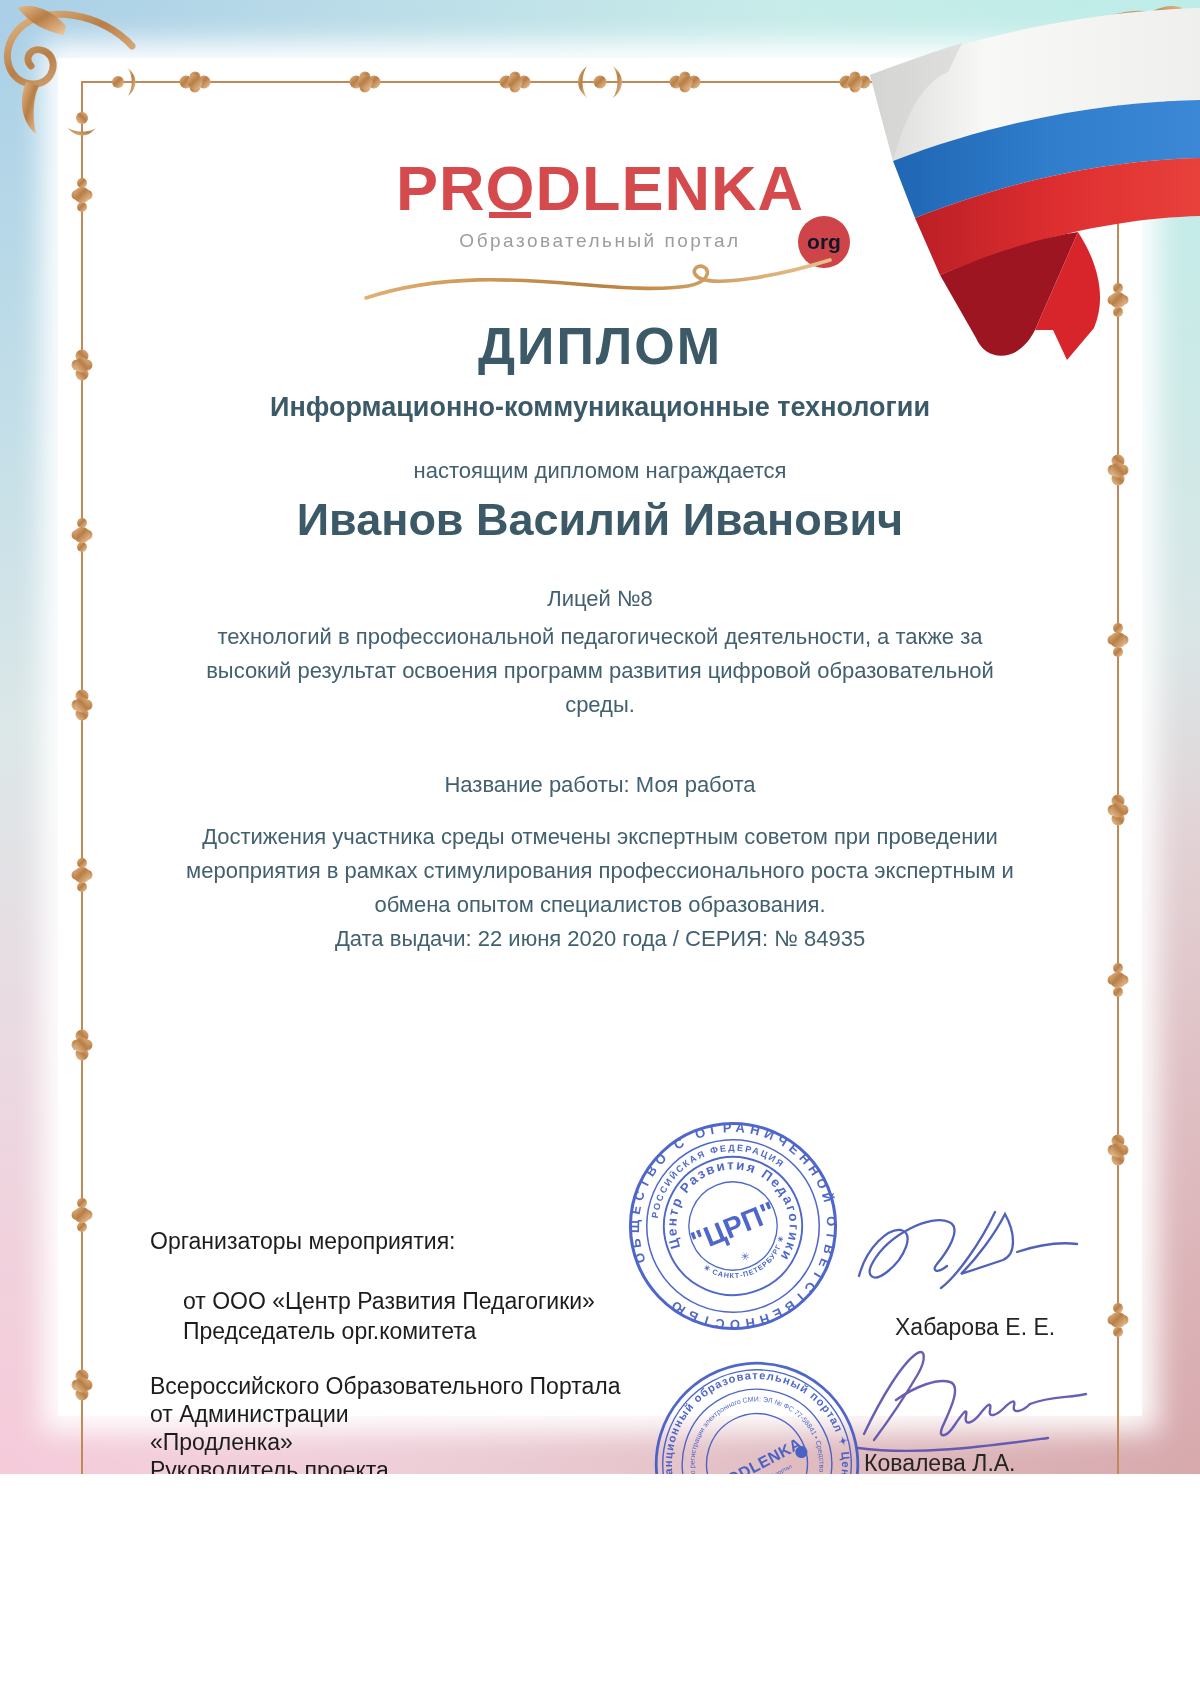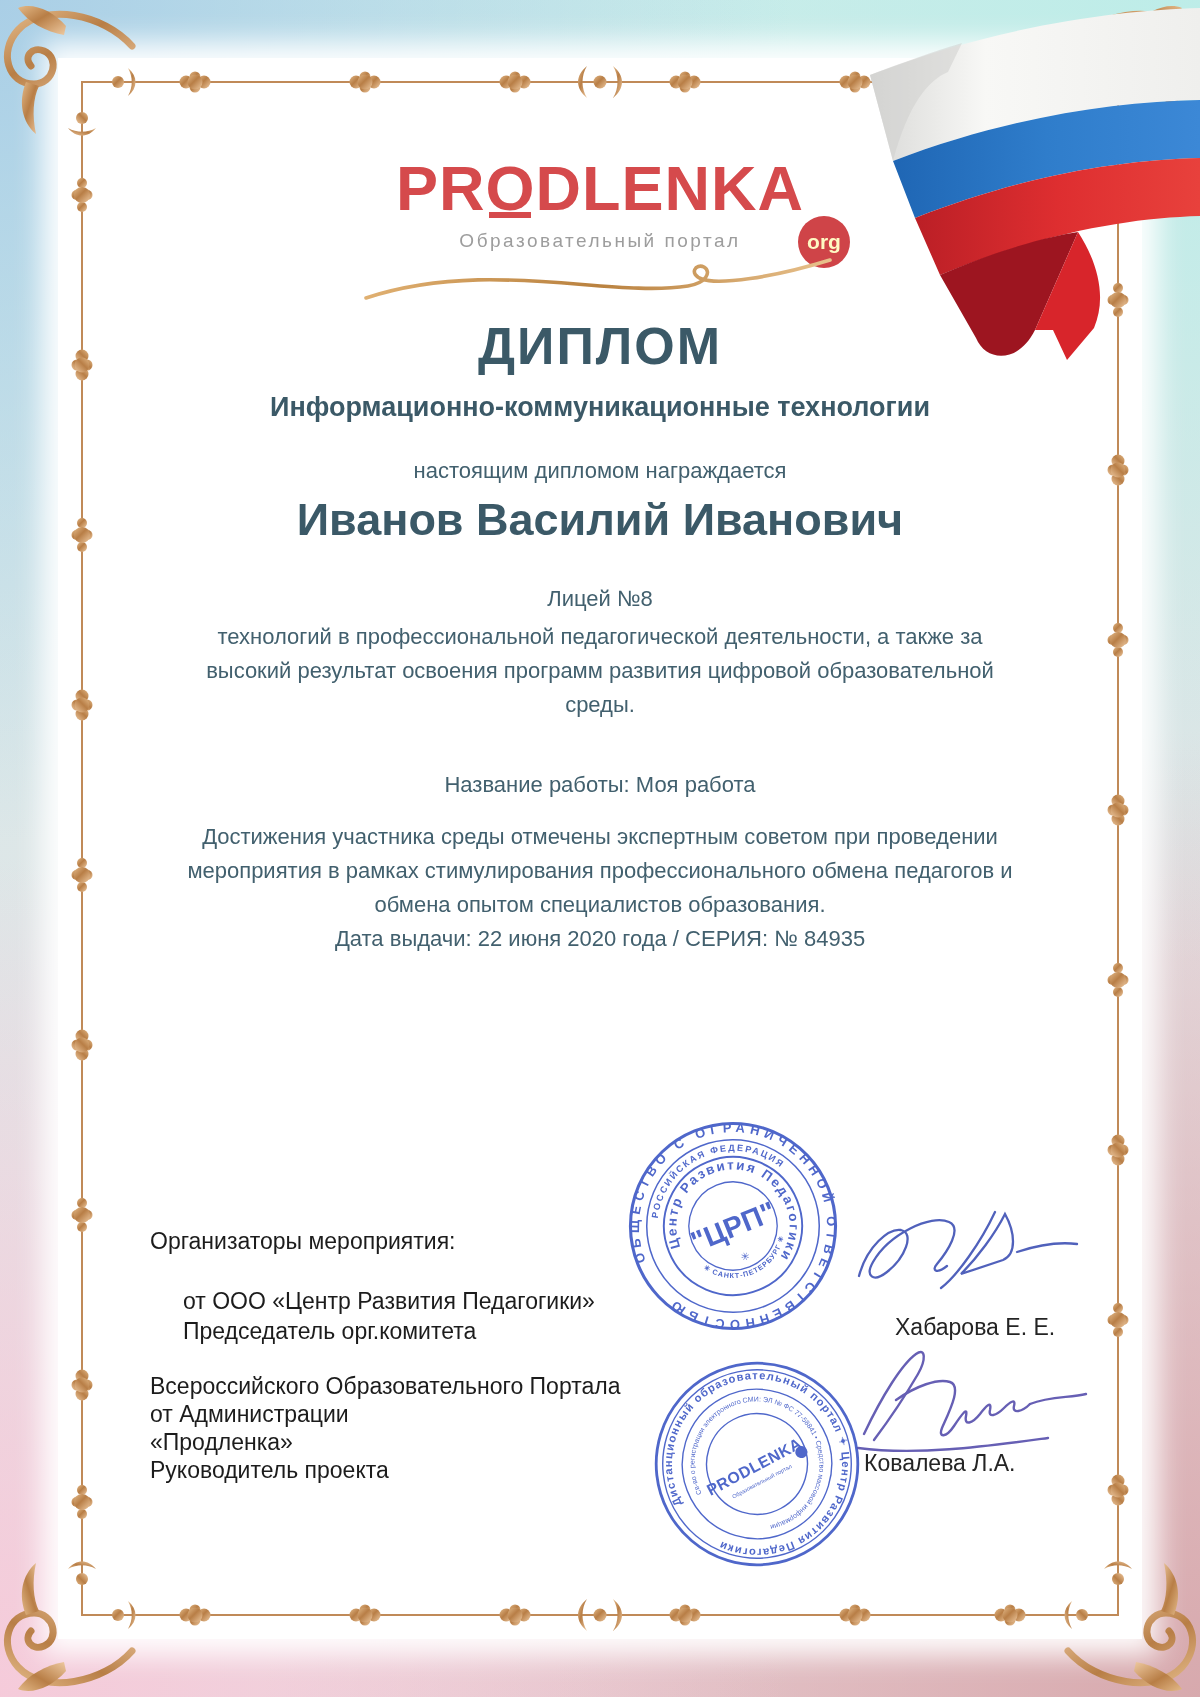--- a/index.html
+++ b/index.html
@@ -1,34 +1,34 @@
 <!DOCTYPE html>
 <html><head>
 <meta charset="utf-8">
 <style>
   html,body{margin:0;padding:0;}
-  #stage{position:relative;width:1200px;height:1697px;overflow:hidden;font-family:"Liberation Sans",sans-serif;}
+  #stage{position:relative;width:1200px;height:1474px;overflow:hidden;font-family:"Liberation Sans",sans-serif;}
   .bg{position:absolute;inset:0;
     background:
       radial-gradient(120% 90% at 0% 0%, rgba(168,205,230,.95) 0%, rgba(168,205,230,0) 55%),
       radial-gradient(130% 95% at 100% 0%, rgba(188,237,232,.95) 0%, rgba(188,237,232,0) 60%),
       radial-gradient(120% 90% at 0% 100%, rgba(246,202,218,.95) 0%, rgba(246,202,218,0) 55%),
       radial-gradient(130% 95% at 100% 100%, rgba(214,167,171,.95) 0%, rgba(214,167,171,0) 60%),
       linear-gradient(160deg, #cdeeec 0%, #e3e4e6 55%, #eed2d8 100%);
   }
   .card{position:absolute;left:58px;top:58px;right:58px;bottom:58px;background:#ffffff;
         box-shadow:0 0 26px 16px rgba(255,255,255,.95);}
   svg.frame{position:absolute;left:0;top:0;}
   .abs{position:absolute;}
   .ctr{position:absolute;left:150px;width:900px;text-align:center;}
   .brand{top:152px;font-size:63px;font-weight:bold;color:#d54a4c;letter-spacing:1px;}
   .brand .o-u{position:relative;display:inline-block;}
   .brand .o-u::after{content:"";position:absolute;left:3px;right:5px;bottom:6px;height:6px;background:#d54a4c;}
   .badge{position:absolute;left:798px;top:216px;width:52px;height:52px;border-radius:50%;
-         background:#cf4448;color:#fef9c3;display:flex;align-items:center;justify-content:center;
+         background:#cf4448;color:#0f172a;display:flex;align-items:center;justify-content:center;
          font-size:21px;font-weight:bold;}
   .tagline{top:230px;font-size:19px;color:#9d9d9d;letter-spacing:2.5px;}
   .title{top:316px;font-size:52px;font-weight:bold;color:#3b5967;letter-spacing:2px;text-align:center;}
   .subtitle{top:392px;font-size:27px;font-weight:bold;color:#3b5967;}
   .award{top:458px;font-size:22px;color:#42606e;}
   .name{top:494px;font-size:45px;font-weight:bold;color:#3b5967;}
   .inst{top:586px;font-size:22px;color:#42606e;}
   .para{color:#42606e;font-size:22px;line-height:34px;}
   .p1{top:620px;}
   .work{top:772px;font-size:22px;color:#42606e;}
@@ -160,21 +160,21 @@
   <div class="ctr inst">Лицей №8</div>
 
   <div class="ctr para p1">
     <div>технологий в профессиональной педагогической деятельности, а также за</div>
     <div>высокий результат освоения программ развития цифровой образовательной</div>
     <div>среды.</div>
   </div>
   <div class="ctr work">Название работы: Моя работа</div>
   <div class="ctr para p2">
     <div>Достижения участника среды отмечены экспертным советом при проведении</div>
-    <div>мероприятия в рамках стимулирования профессионального обмена педагогов и</div>
+    <div>мероприятия в рамках стимулирования профессионального роста экспертным и</div>
     <div>обмена опытом специалистов образования.</div>
   </div>
   <div class="ctr date">Дата выдачи: 22 июня 2020 года / СЕРИЯ: № 84935</div>
 
   <div class="orghead">Организаторы мероприятия:</div>
   <div class="orgblock ob1">
     <div>от ООО «Центр Развития Педагогики»</div>
     <div>Председатель орг.комитета</div>
   </div>
   <div class="orgblock ob2">

